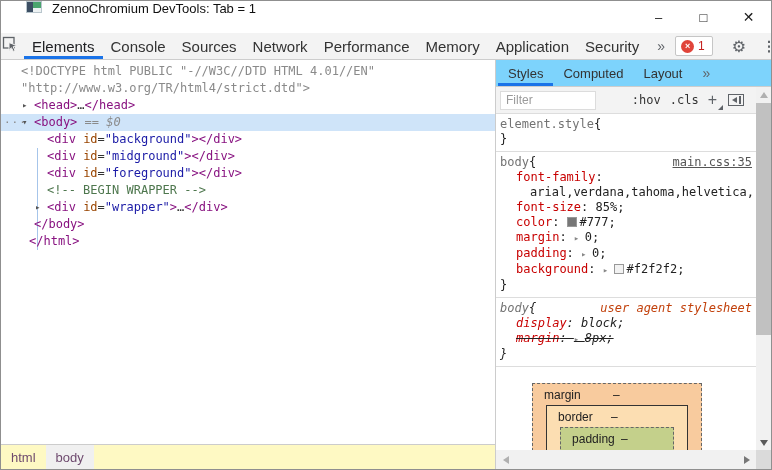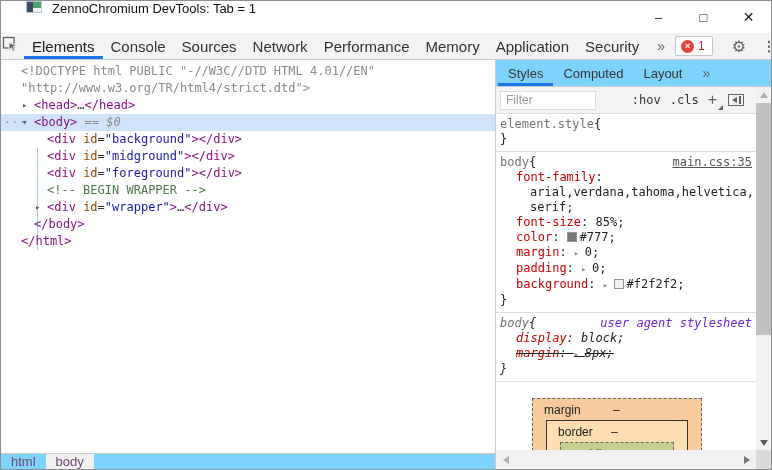--- a/index.html
+++ b/index.html
@@ -55,22 +55,22 @@
   .indent-guide { position:absolute; left:36px; top:88px; height:102px; width:1px; background:#a6c5ea; }
   .seg-doctype { color:#8a8a8a; }
   .seg-tag { color:#881280; }
   .seg-attr { color:#994500; }
   .seg-value { color:#1a1aa6; }
   .seg-plain { color:#333; }
   .seg-comment { color:#4e774e; }
   .seg-ellipsis { color:#333; }
   .seg-eq { color:#8a8a8a; font-style:italic; }
 
-  .breadcrumbs { height:16px; border-top:1px solid #ccc; display:flex; align-items:stretch;
-                 font-size:13px; color:#6e4a6e; background:#7dd3fc; }
+  .breadcrumbs { height:25px; border-top:1px solid #ccc; display:flex; align-items:stretch;
+                 font-size:13px; color:#6e4a6e; background:#fef9c3; }
   .crumb { display:flex; align-items:center; padding:0 10px; }
   .crumb.active { background:#f0f0f0; }
 
   
   .styles-panel { flex:1; position:relative; display:flex; flex-direction:column; background:#fff; }
   .styles-tabs { height:27px; background:#7dd3fc; border-bottom:1px solid #cdcdcd; display:flex; }
   .styles-tabs-list { display:flex; margin-left:2px; }
   .styles-tab { padding:0 10px; font-size:13px; color:#333; display:flex; align-items:center; position:relative; }
   .styles-tab.active::after { content:''; position:absolute; left:0; right:0; bottom:0; height:3px; background:#1a73e8; }
 
@@ -91,21 +91,21 @@
 
   .styles-scroll { flex:1; overflow:hidden; position:relative; }
   .css-section { margin-right:15px; overflow:hidden; border-bottom:1px solid #ddd;
                  padding:3px 2px 4px 4px; font-family:"DejaVu Sans Mono", monospace;
                  font-size:12px; line-height:15px; color:#222; white-space:nowrap; }
   .css-section.italic span { font-style:italic; }
   .css-line.head { display:flex; }
   .selector { color:#737373; }
   .brace { color:#222; }
   .source { margin-left:auto; margin-right:2px; color:#555; text-decoration:underline; }
-  .note { margin-left:auto; margin-right:2px; color:#6d28d9; font-style:italic; }
+  .note { margin-left:auto; margin-right:2px; color:#c2410c; font-style:italic; }
   .css-line.prop { padding-left:16px; }
   .css-line.cont { padding-left:30px; }
   .prop-name { color:#c80000; }
   .expand { color:#888; font-size:9px; }
   .val { color:#222; }
   .swatch { display:inline-block; width:10px; height:10px; border:1px solid #989898;
             margin:0 3px -1px 0; }
   .struck { text-decoration:line-through; }
 
   .bm-wrap { padding:16px 0 0 36px; font-size:12px; color:#222; }
@@ -186,21 +186,21 @@
       <div class="tree-row" style="padding-left: 20px;"><span class="seg-doctype">&lt;!DOCTYPE html PUBLIC "-//W3C//DTD HTML 4.01//EN"</span></div>
           <div class="tree-row" style="padding-left: 20px;"><span class="seg-doctype">"http://www.w3.org/TR/html4/strict.dtd"&gt;</span></div>
           <div class="tree-row" style="padding-left: 33px;"><span class="twisty" style="left: 21px;">▸</span><span class="seg-tag">&lt;head&gt;</span><span class="seg-ellipsis">…</span><span class="seg-tag">&lt;/head&gt;</span></div>
           <div class="tree-row selected" style="padding-left: 33px;"><span class="gutter">···</span><span class="twisty" style="left: 21px;">▾</span><span class="seg-tag">&lt;body&gt;</span><span class="seg-eq"> == $0</span></div>
           <div class="tree-row" style="padding-left: 46px;"><span class="seg-tag">&lt;div </span><span class="seg-attr">id</span><span class="seg-plain">=</span><span class="seg-value">"background"</span><span class="seg-tag">&gt;&lt;/div&gt;</span></div>
           <div class="tree-row" style="padding-left: 46px;"><span class="seg-tag">&lt;div </span><span class="seg-attr">id</span><span class="seg-plain">=</span><span class="seg-value">"midground"</span><span class="seg-tag">&gt;&lt;/div&gt;</span></div>
           <div class="tree-row" style="padding-left: 46px;"><span class="seg-tag">&lt;div </span><span class="seg-attr">id</span><span class="seg-plain">=</span><span class="seg-value">"foreground"</span><span class="seg-tag">&gt;&lt;/div&gt;</span></div>
           <div class="tree-row" style="padding-left: 46px;"><span class="seg-comment">&lt;!-- BEGIN WRAPPER --&gt;</span></div>
           <div class="tree-row" style="padding-left: 46px;"><span class="twisty" style="left: 34px;">▸</span><span class="seg-tag">&lt;div </span><span class="seg-attr">id</span><span class="seg-plain">=</span><span class="seg-value">"wrapper"</span><span class="seg-tag">&gt;</span><span class="seg-ellipsis">…</span><span class="seg-tag">&lt;/div&gt;</span></div>
           <div class="tree-row" style="padding-left: 33px;"><span class="seg-tag">&lt;/body&gt;</span></div>
-          <div class="tree-row" style="padding-left: 20px;"><span class="seg-tag">&lt;/html&gt;</span></div>
+          <div class="tree-row" style="padding-left: 28px;"><span class="seg-tag">&lt;/html&gt;</span></div>
         </div>
       <div class="breadcrumbs">
           <div class="crumb">html</div>
           <div class="crumb active">body</div>
         </div>
     </div>
 
     <div class="styles-panel">
       <div class="styles-tabs">
         <div class="styles-tabs-list">
@@ -227,21 +227,20 @@
               <div class="css-line"><span class="brace">}</span></div>
             </div>
             <div class="css-section">
               <div class="css-line head">
                 <span class="selector">body</span>
                 <span class="brace"> {</span>
                 <span class="source">main.css:35</span>
               </div>
               <div class="css-line prop"><span><span class="prop-name">font-family</span><span class="colon">: </span></span></div>
               <div class="css-line cont"><span><span class="val">arial,verdana,tahoma,helvetica,</span></span></div>
-              <div class="css-line cont"><span><span class="val">serif;</span></span></div>
               <div class="css-line prop"><span><span class="prop-name">font-size</span><span class="colon">: </span><span class="val">85%;</span></span></div>
               <div class="css-line prop"><span><span class="prop-name">color</span><span class="colon">: </span><span class="swatch" style="background: rgb(119, 119, 119);"></span><span class="val">#777;</span></span></div>
               <div class="css-line prop"><span><span class="prop-name">margin</span><span class="colon">: </span><span class="expand">▸ </span><span class="val">0;</span></span></div>
               <div class="css-line prop"><span><span class="prop-name">padding</span><span class="colon">: </span><span class="expand">▸ </span><span class="val">0;</span></span></div>
               <div class="css-line prop"><span><span class="prop-name">background</span><span class="colon">: </span><span class="expand">▸ </span><span class="swatch" style="background: rgb(242, 242, 242);"></span><span class="val">#f2f2f2;</span></span></div>
               <div class="css-line"><span class="brace">}</span></div>
             </div>
             <div class="css-section italic">
               <div class="css-line head">
                 <span class="selector">body</span>

